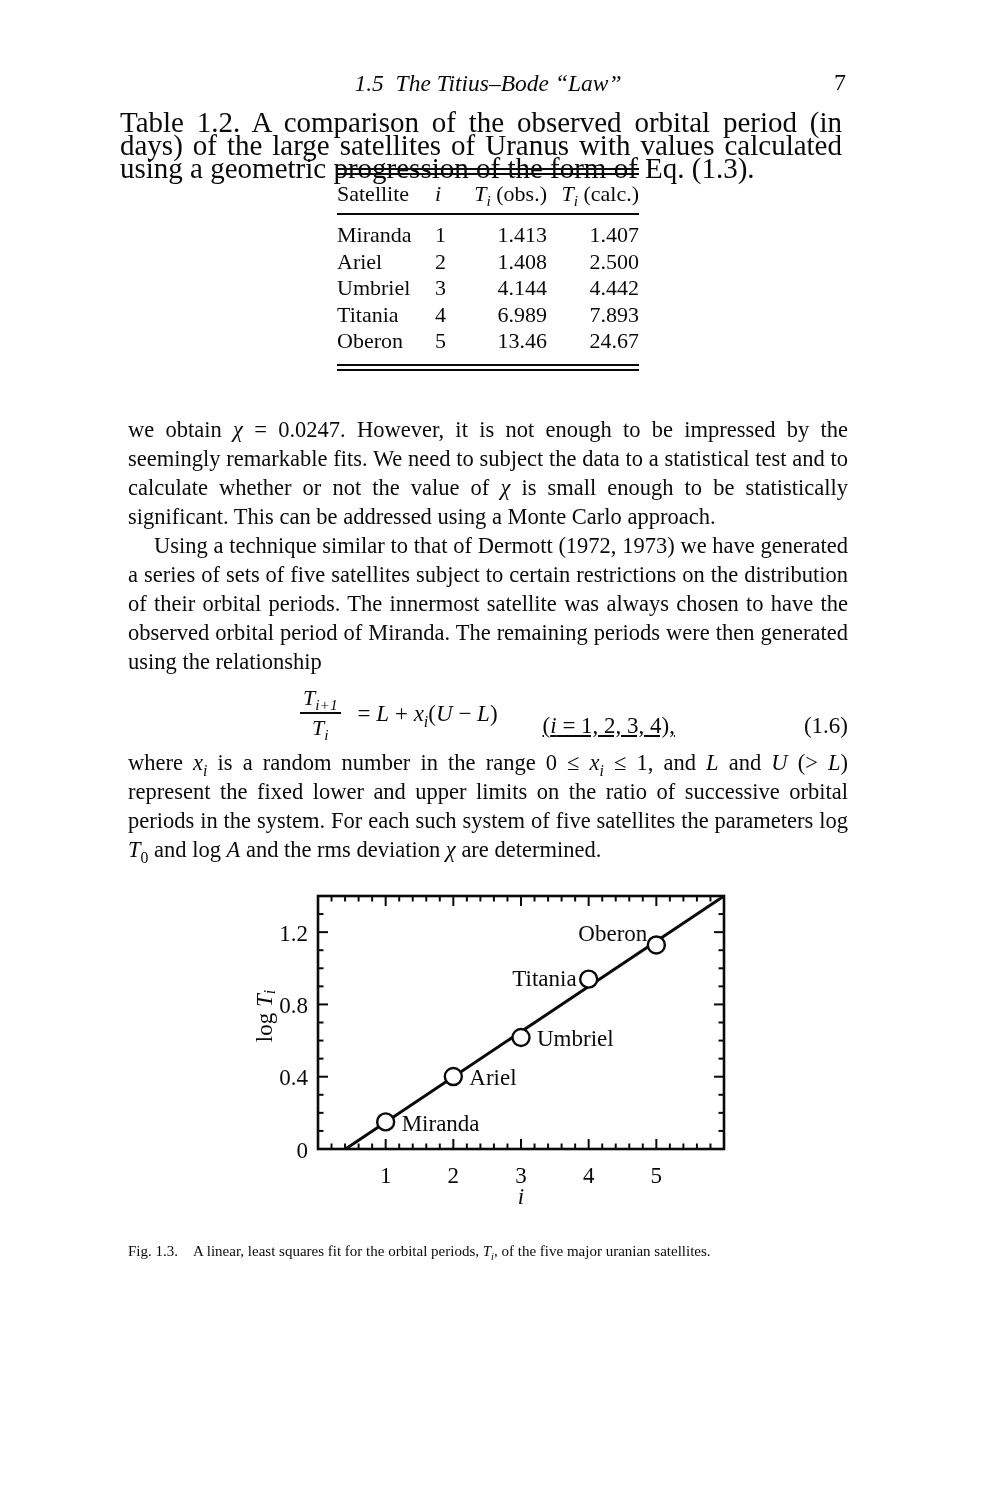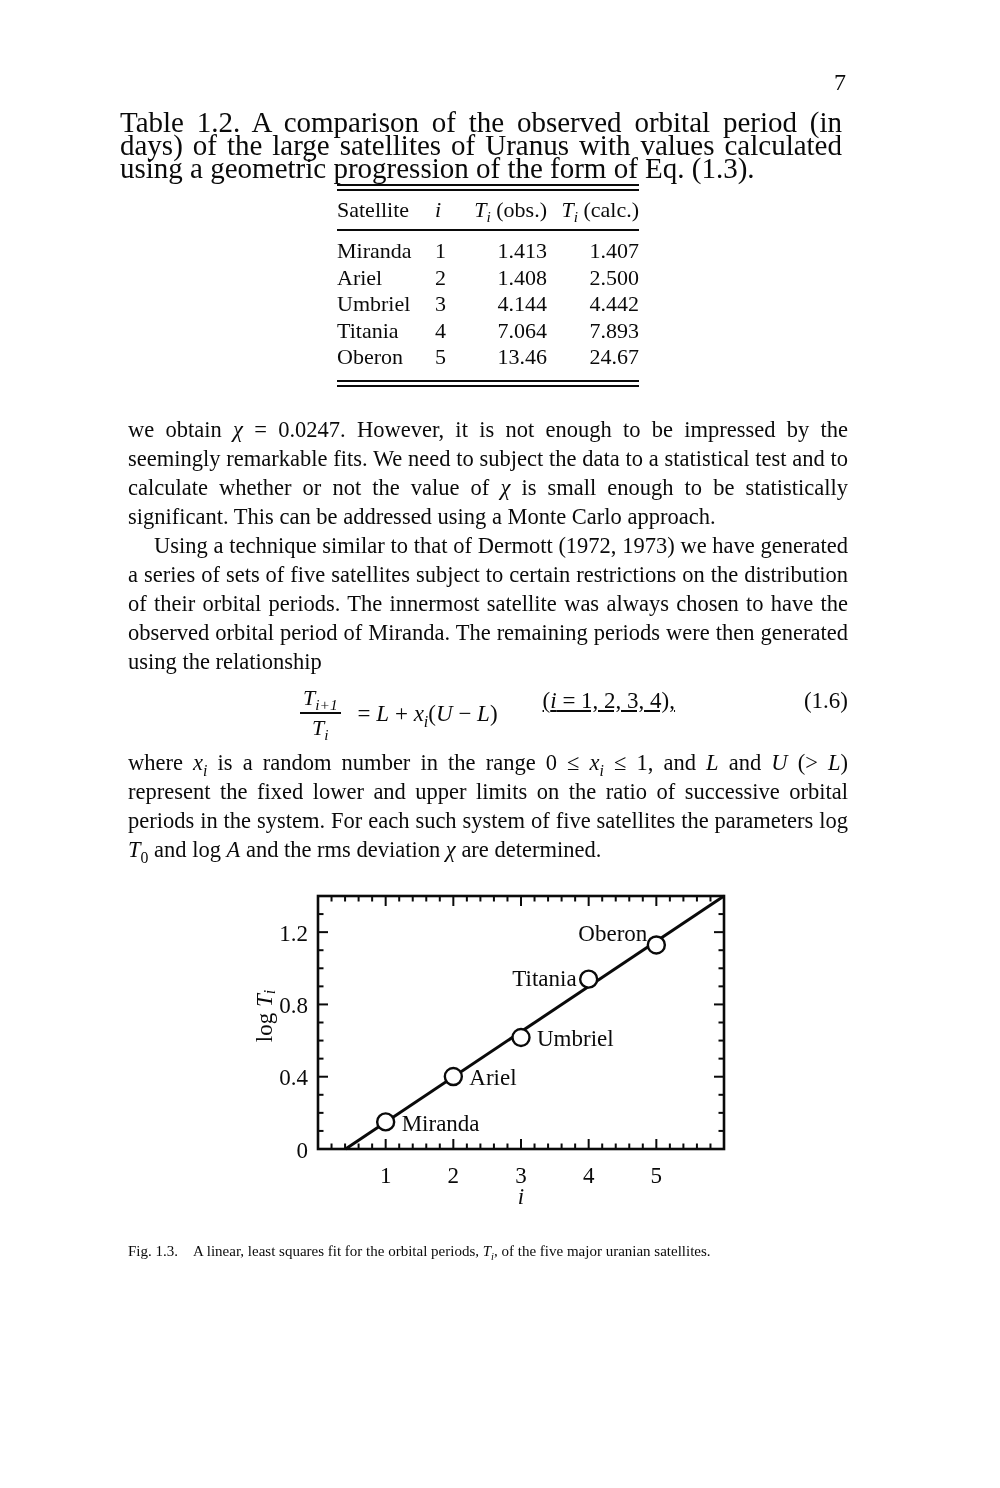--- a/index.html
+++ b/index.html
@@ -16,60 +16,61 @@
   .running-head { position:absolute; top:70px; left:128px; width:720px; height:32px; }
   .rh-title { position:absolute; left:0; right:0; text-align:center;
               font-style:italic; font-size:23.5px; }
   .rh-num  { position:absolute; right:2px; top:-1px; font-size:24px; }
 
   
   .table-caption { position:absolute; top:111px; left:120px; width:722px;
                    font-size:29px; line-height:23px; text-align:justify; }
 
   
-  .tblwrap { position:absolute; top:184px; left:128px; width:720px; }
+  .tblwrap { position:absolute; top:168px; left:128px; width:720px; }
   .tbl-inner { width:302px; margin:0 auto; }
   .dblrule { height:7px; border-top:2px solid #0a0a0a; border-bottom:2px solid #0a0a0a; }
   table { width:100%; border-collapse:collapse; font-size:22px; }
   thead th { font-weight:normal; padding:6px 0 7px; border-bottom:2px solid #0a0a0a; line-height:25px; }
   tbody td { line-height:26.5px; padding:0; }
   tbody tr:first-child td { padding-top:7px; }
   tbody tr:last-child  td { padding-bottom:9px; }
   .c0 { width:98px;  text-align:left; }
   .c1 { width:32px;  text-align:left; }
   .c2 { width:80px;  text-align:right; }
   .c3 { width:92px;  text-align:right; }
 
   
   .body-copy { position:absolute; top:415px; left:128px; width:720px;
                font-size:22.5px; line-height:29px; text-align:justify; }
   .body-copy p.indent { text-indent:26px; }
 
   
-  .equation { display:flex; align-items:flex-start; font-size:23px; margin:10px 0 8px; }
+  .equation { display:flex; align-items:flex-end; font-size:23px; margin:10px 0 8px; }
   .eq-lhs  { display:inline-flex; align-items:center; margin-left:172px; }
   .frac { display:inline-flex; flex-direction:column; align-items:center; font-size:22px; }
   .frac .num, .frac .den { line-height:24px; padding:0 3px; }
   .fbar { align-self:stretch; height:0; border-top:2.2px solid #0a0a0a; margin:2px 0; }
   .eq-rhs { margin-left:17px; white-space:nowrap; }
   .eq-cond { margin-left:45px; white-space:nowrap;text-decoration:underline; }
   .eq-num  { margin-left:auto; }
 
   
   .figure { position:absolute; left:235px; top:883px; width:520px; height:340px; }
   #figure-svg text { font-family:"Liberation Serif","DejaVu Serif",serif;
                      font-size:23px; fill:#0a0a0a; }
 
   .fig-caption { position:absolute; top:1237px; left:128px; width:730px;
                  font-size:15px; line-height:29.5px; text-align:justify; }
 </style>
 </head>
 <body>
 
 <div class="running-head">
+  <div class="rh-title">1.5 The Titius–Bode “Law”</div>
   <div class="rh-num">7</div>
 </div>
 
 <div class="table-caption">Table 1.2. A comparison of the observed orbital period (in days) of the large satellites of Uranus with values calculated using a geometric progression of the form of Eq. (1.3).</div>
 
 <div class="tblwrap">
   <div class="tbl-inner">
     <div class="dblrule"></div>
     <table>
       <thead>
@@ -95,21 +96,21 @@
           </tr>
           <tr>
             <td class="c0">Umbriel</td>
             <td class="c1">3</td>
             <td class="c2">4.144</td>
             <td class="c3">4.442</td>
           </tr>
           <tr>
             <td class="c0">Titania</td>
             <td class="c1">4</td>
-            <td class="c2">7.064</td>
+            <td class="c2">6.989</td>
             <td class="c3">7.893</td>
           </tr>
           <tr>
             <td class="c0">Oberon</td>
             <td class="c1">5</td>
             <td class="c2">13.46</td>
             <td class="c3">24.67</td>
           </tr>
         </tbody>
     </table>

